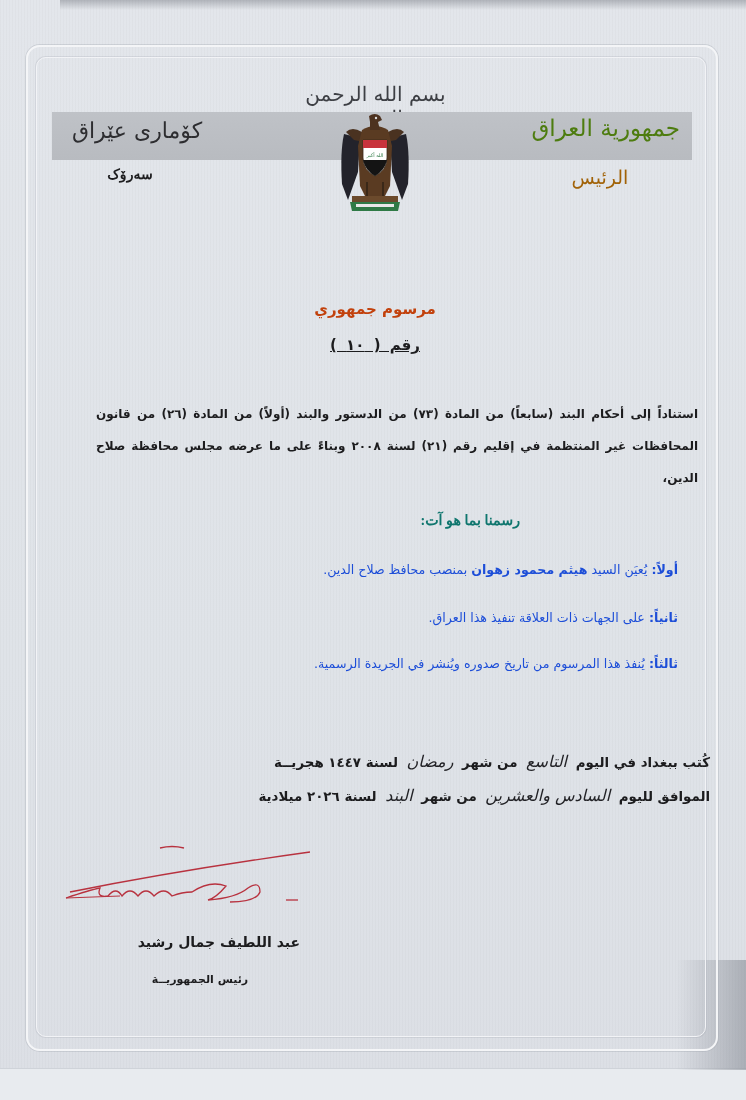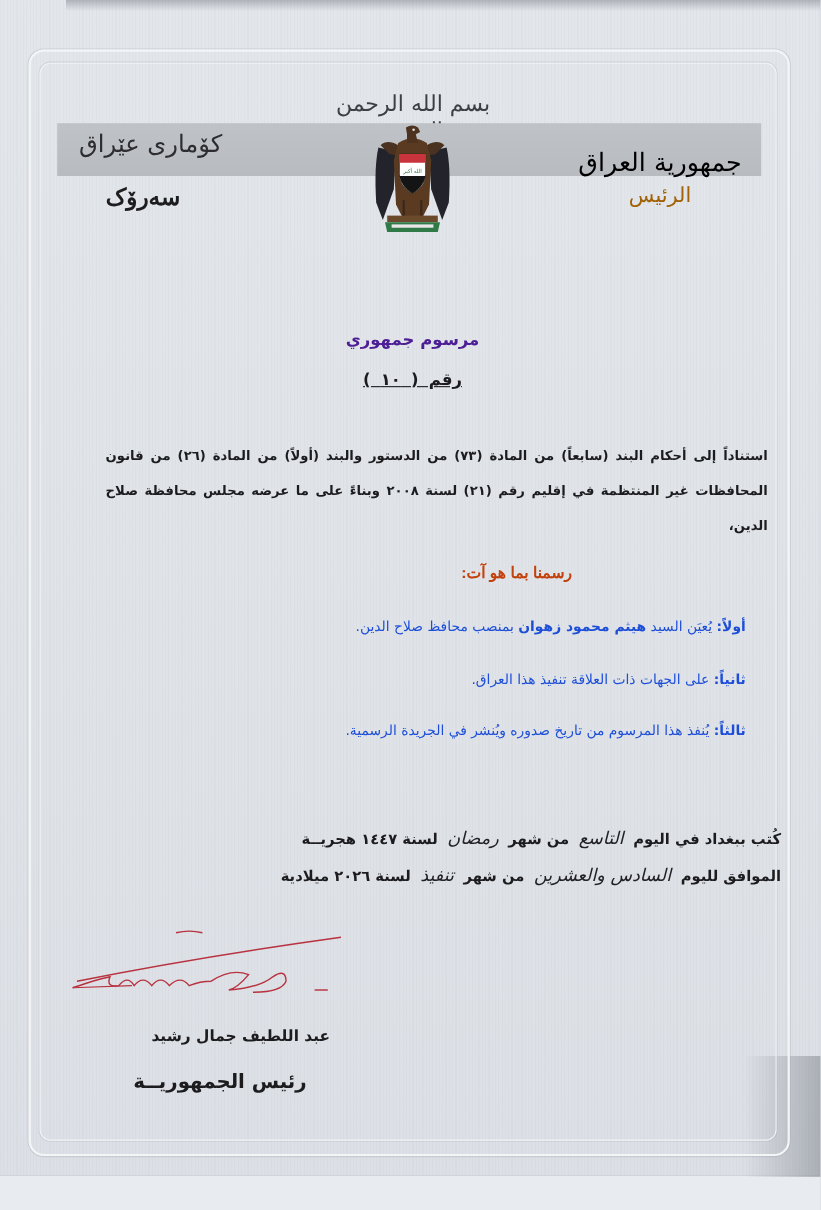--- a/index.html
+++ b/index.html
@@ -46,59 +46,59 @@
   .band {
     position: absolute; left: 52px; top: 112px; width: 640px; height: 48px;
     background: linear-gradient(180deg, #bfc2c7, #b8bbc0);
   }
   .band-left {
     position: absolute; left: 62px; top: 118px; width: 150px; height: 28px;
     direction: rtl; text-align: center;
     font-family: "DejaVu Serif", serif; font-size: 22px; color: #2d2d30;
   }
   .band-right {
-    position: absolute; left: 520px; top: 134px; width: 160px; height: 32px;
-    direction: rtl; text-align: center;
-    font-family: "DejaVu Serif", serif; font-size: 23px; color: #000000;
+    position: absolute; left: 520px; top: 115px; width: 160px; height: 32px;
+    direction: rtl; text-align: right;
+    font-family: "DejaVu Serif", serif; font-size: 23px; color: #4d7c0f;
   }
   .sub-left {
     position: absolute; left: 95px; top: 166px; width: 70px; height: 28px;
     direction: rtl; text-align: center;
-    font-family: "DejaVu Serif", serif; font-size: 21px; font-weight: bold; color: #1d1d1f;
+    font-family: "DejaVu Serif", serif; font-size: 14px; font-weight: bold; color: #1d1d1f;
   }
   .sub-right {
     position: absolute; left: 560px; top: 166px; width: 80px; height: 32px;
     direction: rtl; text-align: center;
     font-family: "DejaVu Serif", serif; font-size: 19px; color: #a16207;
   }
   .emblem {
     position: absolute; left: 336px; top: 112px; width: 78px; height: 102px;
   }
   .doc-title {
     position: absolute; left: 270px; top: 300px; width: 210px;
     text-align: center; direction: rtl;
-    font-family: "DejaVu Sans", sans-serif; font-weight: bold; font-size: 15px; color: #4c1d95;
+    font-family: "DejaVu Sans", sans-serif; font-weight: bold; font-size: 15px; color: #c2410c;
   }
   .doc-number {
     position: absolute; left: 270px; top: 336px; width: 210px;
     text-align: center; direction: rtl;
     font-family: "DejaVu Sans", sans-serif; font-weight: bold; font-size: 15px; color: #1c1c1e;
     word-spacing: 4px;
     text-decoration: underline;
   }
   .preamble {
     position: absolute; left: 96px; top: 398px; width: 602px;
     direction: rtl; text-align: justify; text-align-last: right;
     font-family: "DejaVu Sans", sans-serif; font-weight: bold; font-size: 12px;
     line-height: 32px; color: #1c1c1e;
   }
   .decree-intro {
     position: absolute; left: 300px; top: 512px; width: 220px;
     direction: rtl; text-align: right;
-    font-family: Liberation Sans, sans-serif; font-weight: bold; font-size: 14.2px; color: #c2410c;
+    font-family: Liberation Serif, serif; font-weight: bold; font-size: 14.2px; color: #0f766e;
   }
   .article {
     position: absolute; right: 68px;
     direction: rtl; text-align: right;
     font-family: "DejaVu Sans", sans-serif; font-size: 12.6px; color: #1d4ed8;
     white-space: nowrap;
   }
   .article .label { font-weight: bold; }
   .article .name { font-weight: bold; }
   .dating {
@@ -115,21 +115,21 @@
     position: absolute; left: 60px; top: 840px; width: 270px; height: 70px;
   }
   .signer-name {
     position: absolute; left: 100px; top: 934px; width: 200px;
     direction: rtl; text-align: right;
     font-family: "DejaVu Sans", sans-serif; font-weight: bold; font-size: 14px; color: #1c1c1e;
   }
   .signer-title {
     position: absolute; left: 100px; top: 973px; width: 200px;
     direction: rtl; text-align: center;
-    font-family: "DejaVu Sans", sans-serif; font-weight: bold; font-size: 18px; color: #1c1c1e;
+    font-family: "DejaVu Sans", sans-serif; font-weight: bold; font-size: 11px; color: #1c1c1e;
     letter-spacing: 0.5px;
   }
 </style>
 </head>
 <body>
 
 <div class="paper"></div>
 <div class="top-shadow"></div>
 <div class="bottom-sheet"></div>
 <div class="right-shadow"></div>
@@ -199,21 +199,21 @@
   <span class="hand">التاسع</span>
   <span>من شهر</span>
   <span class="hand">رمضان</span>
   <span>لسنة ١٤٤٧ هجريــة</span>
 </div>
 
 <div class="dating" style="top:786px;">
   <span>الموافق لليوم</span>
   <span class="hand">السادس والعشرين</span>
   <span>من شهر</span>
-  <span class="hand">تنفيذ</span>
+  <span class="hand">البند</span>
   <span>لسنة ٢٠٢٦ ميلادية</span>
 </div>
 
 <div class="signature">
   <svg width="270" height="70" viewBox="0 0 270 70">
     <path d="M100 8 Q112 5 124 8" stroke="#b8323f" stroke-width="1.3" fill="none"></path>
     <path d="M10 52 Q120 30 250 12" stroke="#b8323f" stroke-width="1.3" fill="none"></path>
     <path d="M6 58 Q30 50 40 48 Q36 58 48 56 Q56 46 62 56 Q70 46 78 56 Q86 46 94 56 Q104 46 112 56 Q122 52 132 52 Q150 40 166 46 Q156 58 148 60 Q176 58 188 48 Q200 40 200 52 Q196 62 170 62" stroke="#b8323f" stroke-width="1.3" fill="none"></path>
     <path d="M6 58 L60 56" stroke="#b8323f" stroke-width="1" fill="none"></path>
     <path d="M226 60 L238 60" stroke="#b8323f" stroke-width="1.3"></path>

